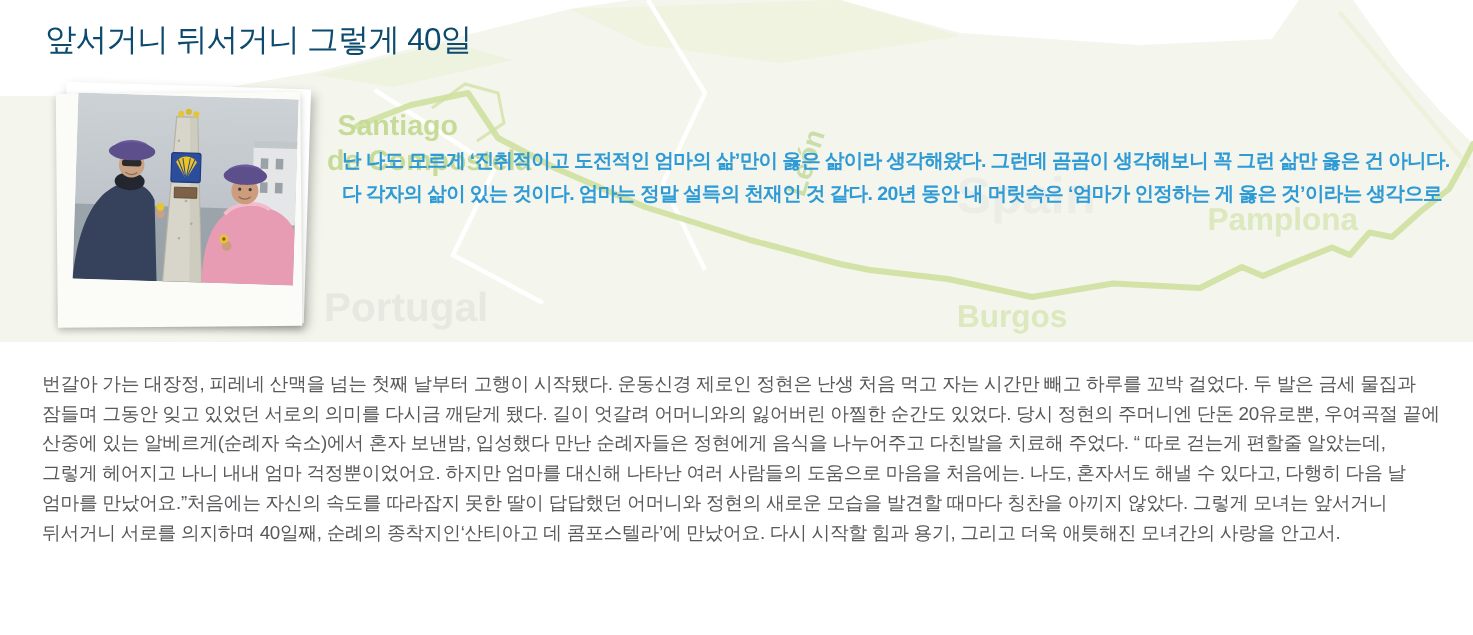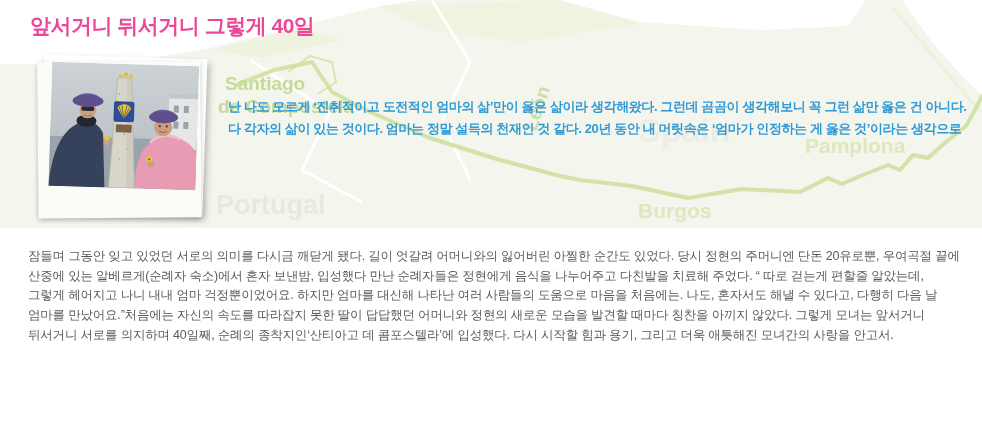--- a/index.html
+++ b/index.html
@@ -7,21 +7,21 @@
     position:relative;width:982px;height:423px;background:#ffffff;overflow:hidden;
     font-family:"Liberation Sans",sans-serif;
   }
   
   .map-backdrop{position:absolute;left:0;top:0;width:982px;height:240px;z-index:0;}
   .map-label{font-family:"Liberation Sans",sans-serif;font-weight:bold;}
 
   
   .page-title{
     position:absolute;left:30px;top:12px;z-index:3;
-    font-size:21px;font-weight:bold;color:#ec4899;letter-spacing:-0.5px;white-space:nowrap;
+    font-size:21px;font-weight:normal;color:#0c4a6e;letter-spacing:-0.5px;white-space:nowrap;
   }
 
   
   .photo{
     position:absolute;left:42px;top:57px;width:163px;height:156px;z-index:2;
     background:#fff;transform:rotate(1.8deg);
     box-shadow:2px 4px 7px rgba(60,60,60,.38);
   }
   .photo::before{
     content:"";position:absolute;left:-4px;bottom:-5px;width:100%;height:100%;
@@ -141,20 +141,21 @@
       </g>
     </svg>
   </div>
 
   <div class="quote">
     <div class="qline">난 나도 모르게 ‘진취적이고 도전적인 엄마의 삶’만이 옳은 삶이라 생각해왔다. 그런데 곰곰이 생각해보니 꼭 그런 삶만 옳은 건 아니다.</div>
     <div class="qline">다 각자의 삶이 있는 것이다. 엄마는 정말 설득의 천재인 것 같다. 20년 동안 내 머릿속은 ‘엄마가 인정하는 게 옳은 것’이라는 생각으로</div>
   </div>
 
   <div class="article">
+    <div class="aline">번갈아 가는 대장정, 피레네 산맥을 넘는 첫째 날부터 고행이 시작됐다. 운동신경 제로인 정현은 난생 처음 먹고 자는 시간만 빼고 하루를 꼬박 걸었다. 두 발은 금세 물집과</div>
     <div class="aline">잠들며 그동안 잊고 있었던 서로의 의미를 다시금 깨닫게 됐다. 길이 엇갈려 어머니와의 잃어버린 아찔한 순간도 있었다. 당시 정현의 주머니엔 단돈 20유로뿐,  우여곡절 끝에</div>
     <div class="aline">산중에 있는 알베르게(순례자 숙소)에서 혼자 보낸밤, 입성했다 만난 순례자들은 정현에게 음식을 나누어주고 다친발을 치료해 주었다. “ 따로 걷는게 편할줄 알았는데,</div>
     <div class="aline">그렇게 헤어지고 나니 내내 엄마 걱정뿐이었어요. 하지만 엄마를 대신해 나타난 여러 사람들의 도움으로 마음을 처음에는. 나도, 혼자서도 해낼 수 있다고, 다행히 다음 날</div>
     <div class="aline">엄마를 만났어요.”처음에는 자신의 속도를 따라잡지 못한 딸이 답답했던 어머니와 정현의  새로운 모습을 발견할 때마다 칭찬을 아끼지 않았다. 그렇게 모녀는 앞서거니</div>
-    <div class="aline">뒤서거니 서로를 의지하며 40일째, 순례의 종착지인‘산티아고 데 콤포스텔라’에 입성했다. 다시 시작할 힘과 용기, 그리고 더욱 애틋해진 모녀간의 사랑을 안고서.</div>
+    <div class="aline">뒤서거니 서로를 의지하며 40일째, 순례의 종착지인‘산티아고 데 콤포스텔라’에 만났어요. 다시 시작할 힘과 용기, 그리고 더욱 애틋해진 모녀간의 사랑을 안고서.</div>
   </div>
 
 </div>
 
 </body></html>

